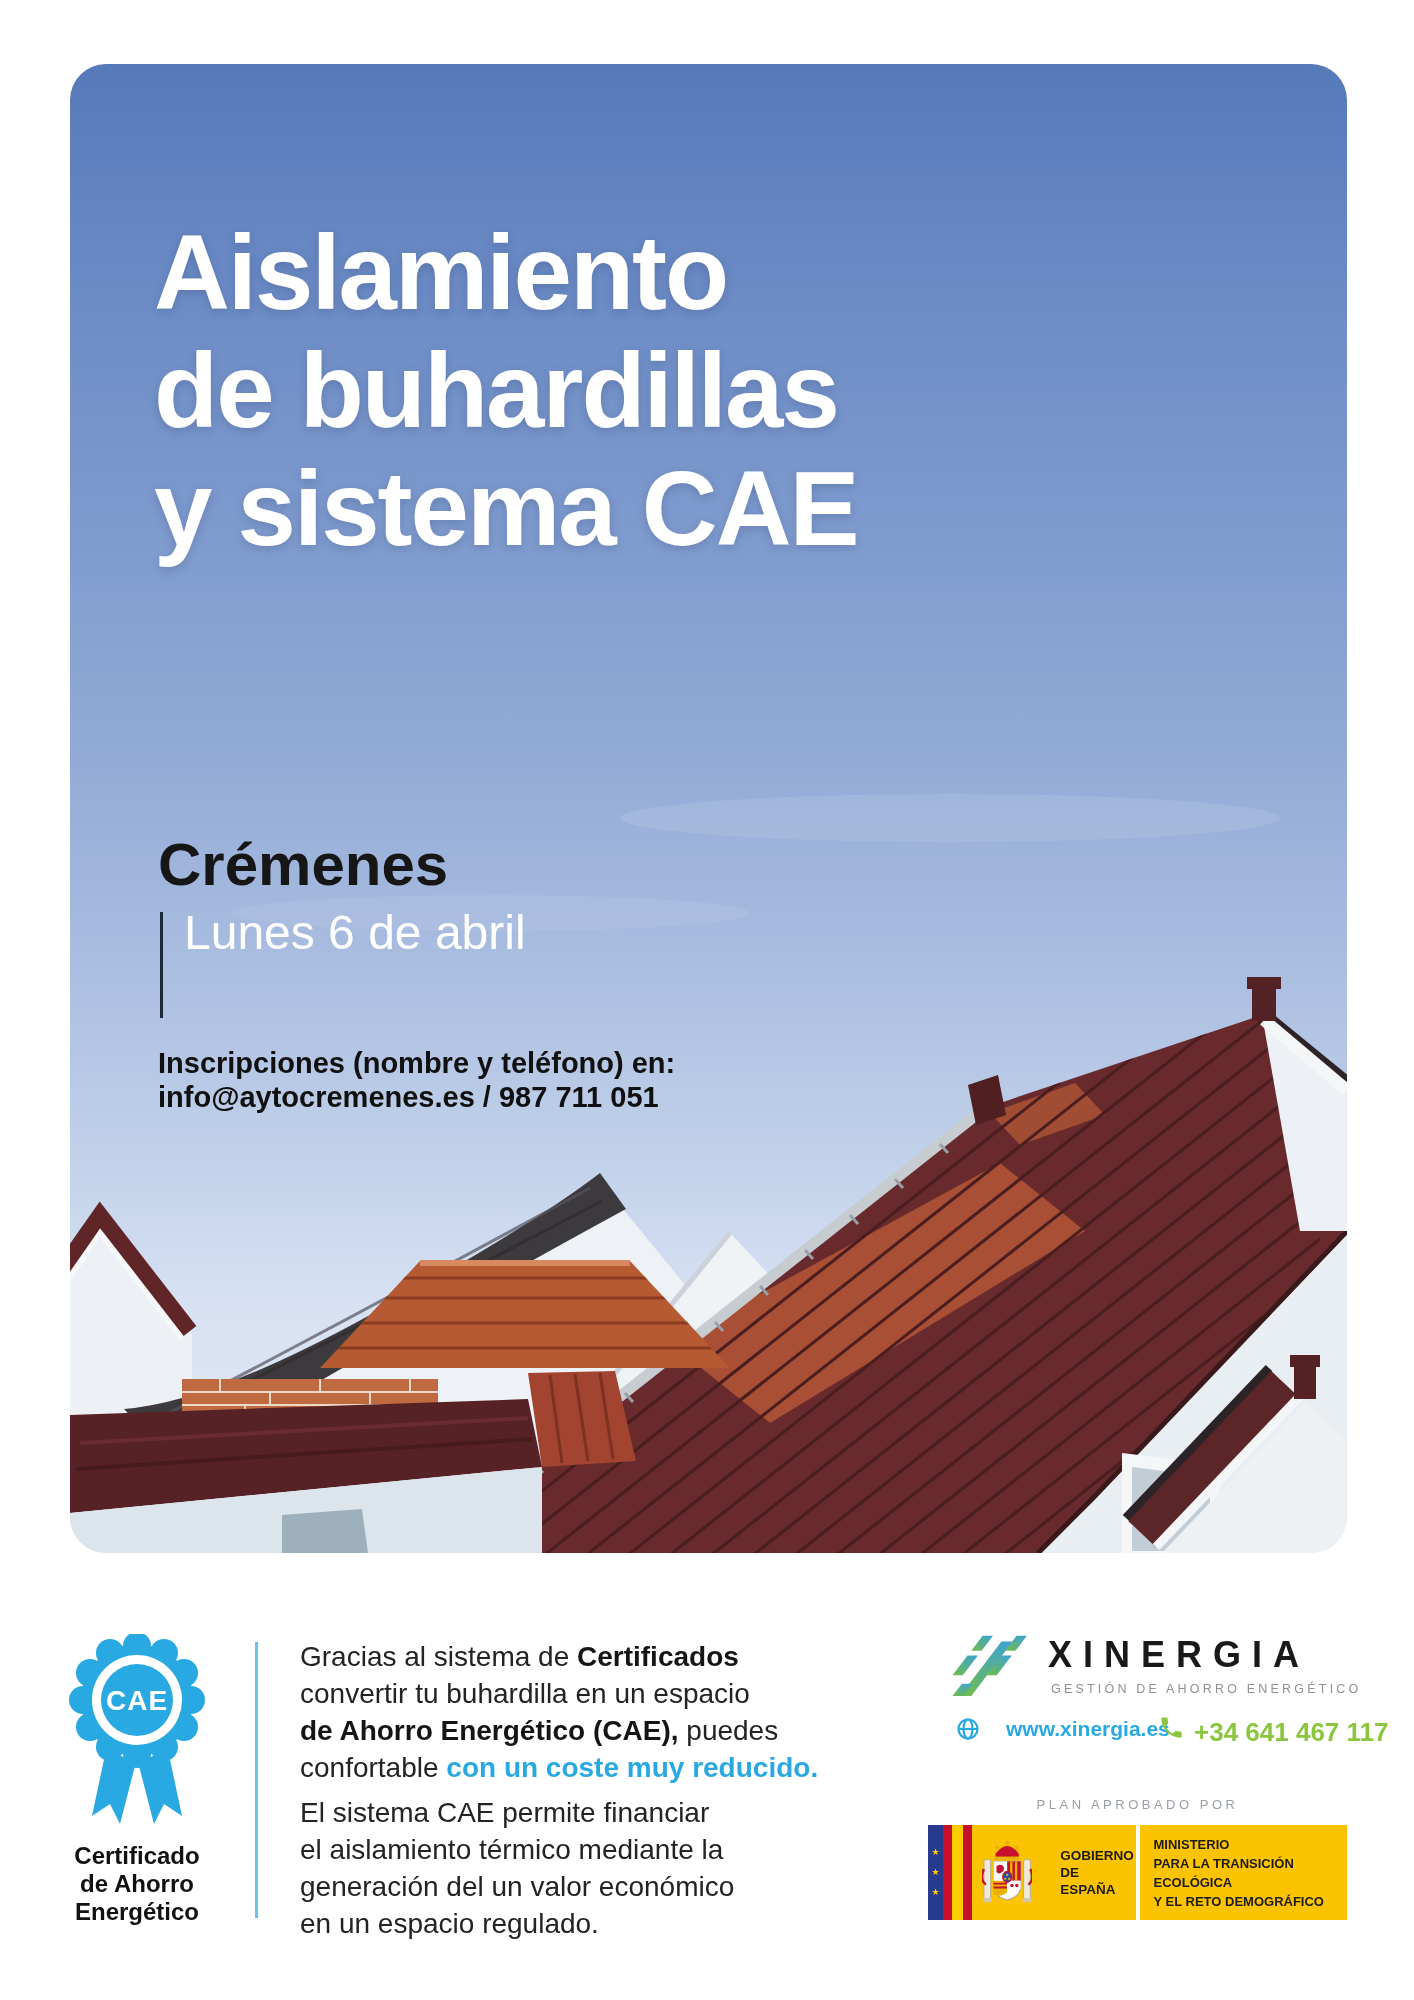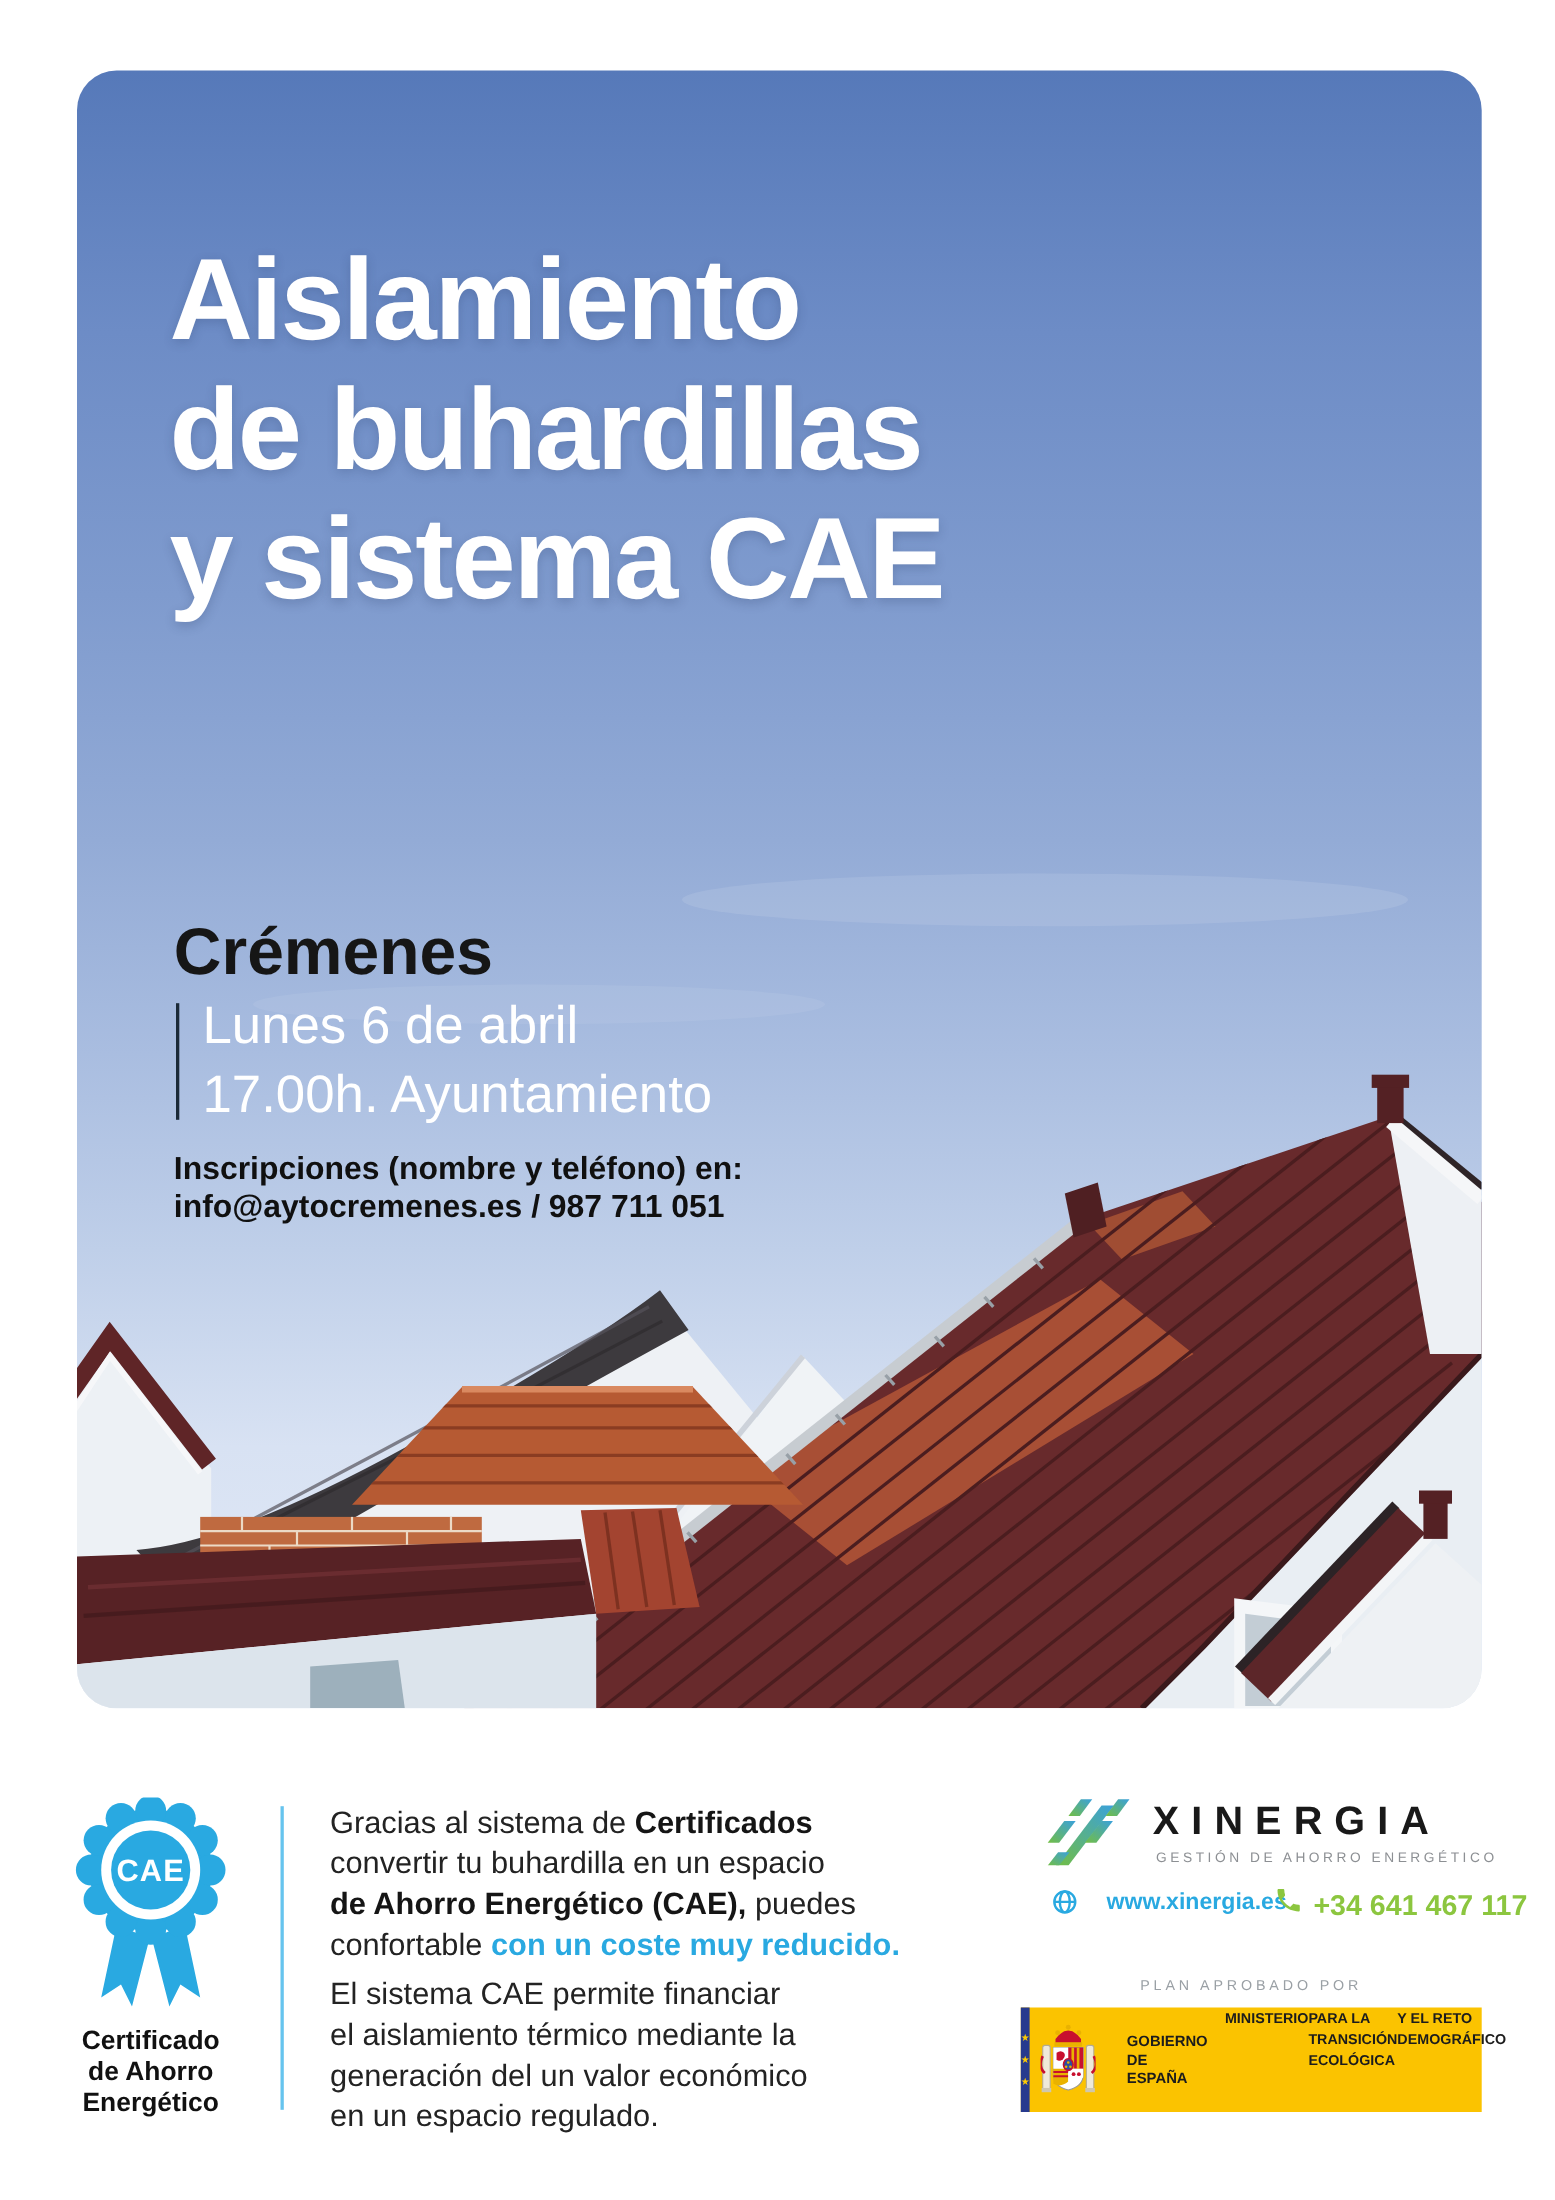--- a/index.html
+++ b/index.html
@@ -80,21 +80,21 @@
     flex-direction:column;align-items:center;justify-content:center;gap:11px;
   }
   .eu-strip .star{font-size:9px;line-height:9px;color:var(--flag-yellow,#ffcc00);}
   .flag-red{width:9px;height:100%;background:var(--flag-red,#c8102e);}
   .flag-yellow{width:11px;height:100%;background:var(--flag-yellow,#ffcc00);}
   .gov-left{flex:0 0 152px;display:flex;align-items:center;padding-left:10px;gap:28px;}
   .coat{width:52px;height:80px;}
   .gov-name{font-size:13.5px;line-height:17px;font-weight:700;color:#1c1c1c;}
   .gov-divider{width:4px;height:100%;background:#ffffff;}
   .ministry{
-    flex:1;display:flex;justify-content:center;padding-left:14px;
+    flex:1;display:flex;flex-direction:column;justify-content:center;padding-left:14px;
     font-size:13px;line-height:19px;font-weight:700;color:#1c1c1c;
   }
 </style>
 </head>
 <body>
 
 <div class="poster">
 
   <div class="photo">
 
@@ -237,21 +237,20 @@
     <h1 class="headline">
       <span>Aislamiento</span>
       <span>de buhardillas</span>
       <span>y sistema CAE</span>
     </h1>
 
     <div class="place">Crémenes</div>
 
     <div class="date-rule"></div>
     <div class="date-line">Lunes 6 de abril</div>
-    <div class="time-line">17.00h. Ayuntamiento</div>
 
     <div class="inscriptions">
       <div>Inscripciones (nombre y teléfono) en:</div>
       <div>info@aytocremenes.es / 987 711 051</div>
     </div>
   </div>
 
   <svg class="cae-badge" viewBox="0 0 150 196">
     <g fill="#29a9e1">
       <polygon points="44,116 74,128 58,190 48,170 30,182"></polygon>

